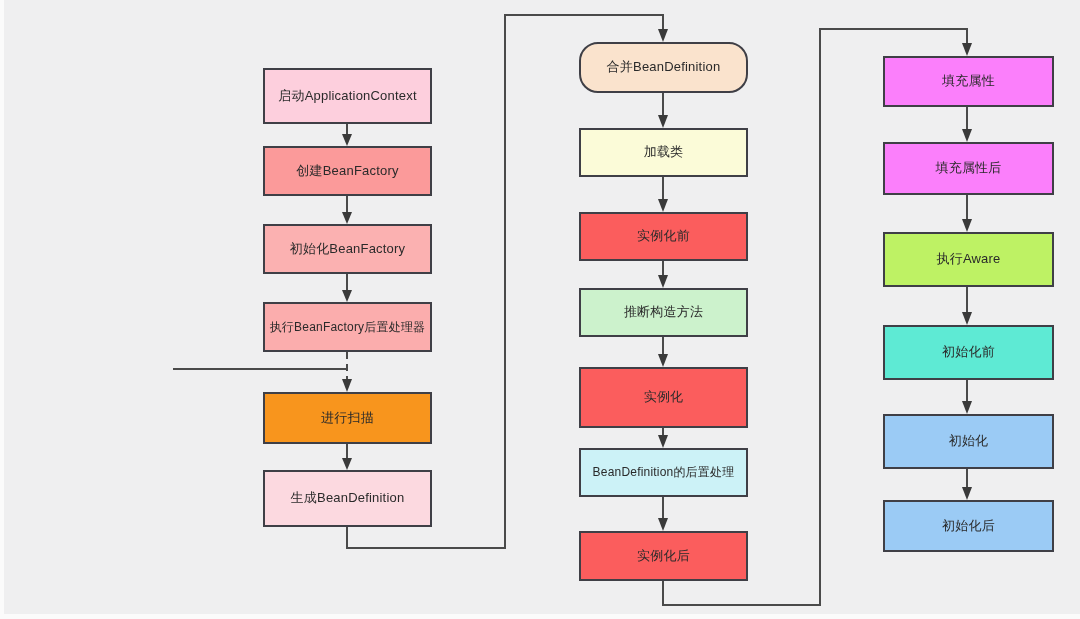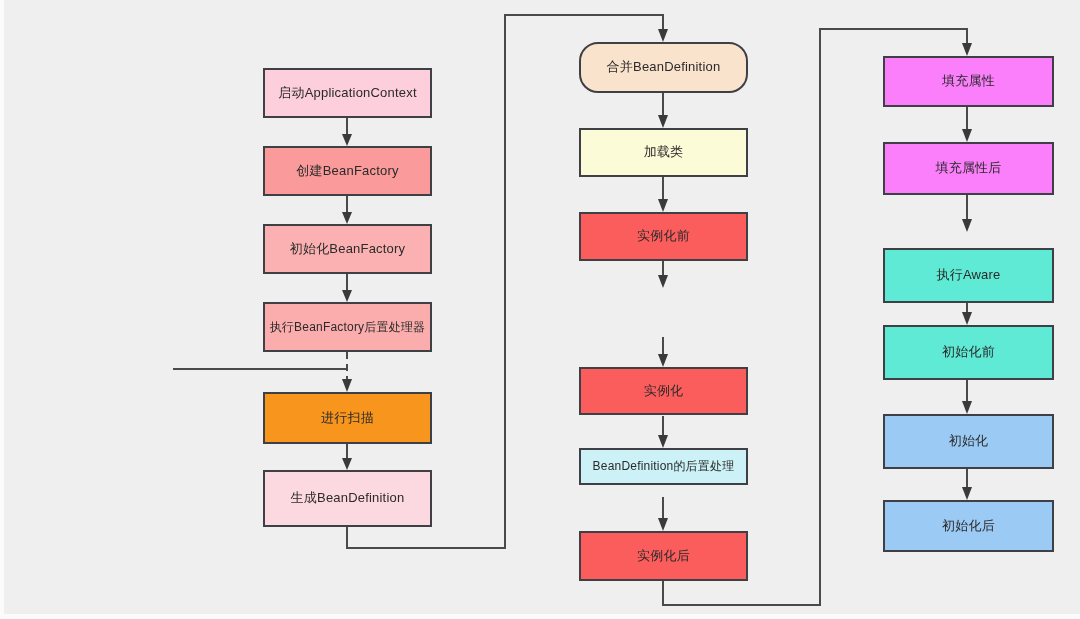--- a/index.html
+++ b/index.html
@@ -175,21 +175,21 @@
       <line x1="967" y1="380" x2="967" y2="404"></line>
       <polygon class="arrowhead" points="967,414 962,401 972,401"></polygon>
     </g>
     <g>
       <line x1="967" y1="469" x2="967" y2="490"></line>
       <polygon class="arrowhead" points="967,500 962,487 972,487"></polygon>
     </g>
   </svg>
 
 
-  <div class="node" style="left:263px; top:68px; width:169px; height:50px; background:#fdcfdd;">
+  <div class="node" style="left:263px; top:68px; width:169px; height:56px; background:#fdcfdd;">
     <span>启动ApplicationContext</span>
   </div>
   <div class="node" style="left:263px; top:146px; width:169px; height:50px; background:#fb9a9a;">
     <span>创建BeanFactory</span>
   </div>
   <div class="node" style="left:263px; top:224px; width:169px; height:50px; background:#fbb1b1;">
     <span>初始化BeanFactory</span>
   </div>
   <div class="node" style="left:263px; top:302px; width:169px; height:50px; background:#fbadad; font-size:12px;">
     <span>执行BeanFactory后置处理器</span>
@@ -203,37 +203,40 @@
 
   <div class="node" style="left:579px; top:42px; width:169px; height:51px; background:#fae3cd;border-radius:19px;">
     <span>合并BeanDefinition</span>
   </div>
   <div class="node" style="left:579px; top:128px; width:169px; height:49px; background:#fbfbd8;">
     <span>加载类</span>
   </div>
   <div class="node" style="left:579px; top:212px; width:169px; height:49px; background:#fb5d5d;">
     <span>实例化前</span>
   </div>
-  <div class="node" style="left:579px; top:367px; width:169px; height:48px; background:#fb5d5d;">
+  <div class="node" style="left:579px; top:288px; width:169px; height:49px; background:#ccf2cc;">
+    <span>推断构造方法</span>
+  </div>
+  <div class="node" style="left:579px; top:367px; width:169px; height:61px; background:#fb5d5d;">
     <span>实例化</span>
   </div>
-  <div class="node" style="left:579px; top:448px; width:169px; height:37px; background:#ccf2f7; font-size:12px;">
+  <div class="node" style="left:579px; top:448px; width:169px; height:49px; background:#ccf2f7; font-size:12px;">
     <span>BeanDefinition的后置处理</span>
   </div>
   <div class="node" style="left:579px; top:531px; width:169px; height:50px; background:#fb5d5d;">
     <span>实例化后</span>
   </div>
 
   <div class="node" style="left:883px; top:56px; width:171px; height:51px; background:#fb7ffb;">
     <span>填充属性</span>
   </div>
   <div class="node" style="left:883px; top:142px; width:171px; height:53px; background:#fb7ffb;">
     <span>填充属性后</span>
   </div>
-  <div class="node" style="left:883px; top:248px; width:171px; height:55px; background:#5eead4;">
+  <div class="node" style="left:883px; top:232px; width:171px; height:55px; background:#bef264;">
     <span>执行Aware</span>
   </div>
   <div class="node" style="left:883px; top:325px; width:171px; height:55px; background:#5eead4;">
     <span>初始化前</span>
   </div>
   <div class="node" style="left:883px; top:414px; width:171px; height:55px; background:#9bcbf5;">
     <span>初始化</span>
   </div>
   <div class="node" style="left:883px; top:500px; width:171px; height:52px; background:#9bcbf5;">
     <span>初始化后</span>

